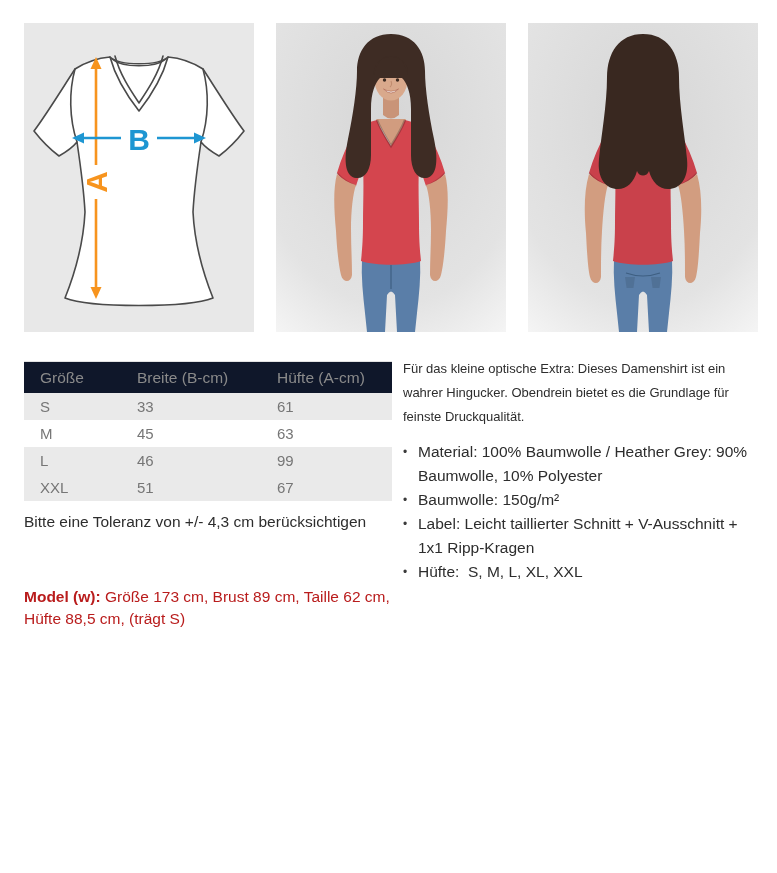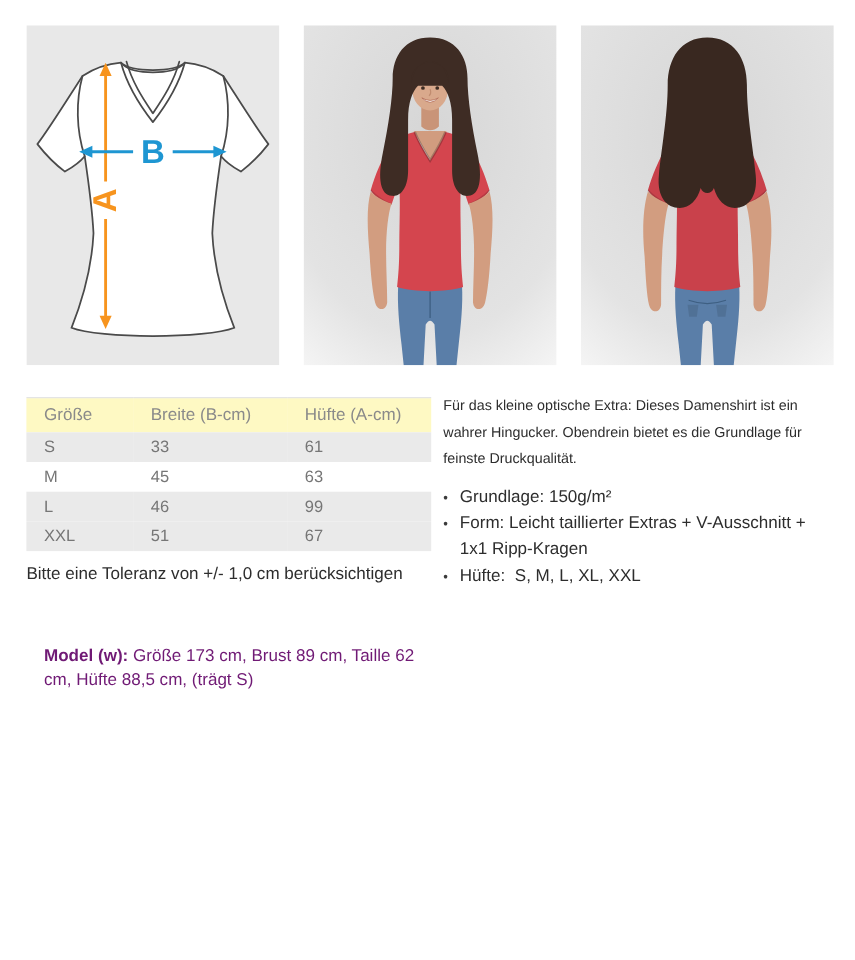--- a/index.html
+++ b/index.html
@@ -12,31 +12,31 @@
   .panel svg{display:block;width:230px;height:309px;}
   .photo{box-shadow:inset 0 0 20px 8px rgba(255,255,255,0.45);}
 
   
   .bottom-left{position:absolute;left:24px;top:361px;width:368px;}
   table.size-table{width:100%;border-collapse:collapse;table-layout:fixed;}
   table.size-table col.c1{width:97px;}
   table.size-table col.c2{width:140px;}
   table.size-table col.c3{width:131px;}
   table.size-table thead th{
-    background:#fef9c3;border-top:1px solid #e2e2e2;
+    background:#0f172a;border-top:1px solid #e2e2e2;
     color:#8a8a8a;font-weight:400;font-size:15.5px;text-align:left;
     padding:6px 0 6px 16px;line-height:19px;
   }
   table.size-table tbody td{
     color:#767676;font-size:15px;padding:4px 0 4px 16px;line-height:19px;
   }
   table.size-table tbody tr.striped{background:#eaeaea;}
 
   .tolerance{margin:11px 0 0 0;font-size:15.5px;line-height:19px;color:#2d2d2d;}
-  .model-info{margin:55px 0 0 16px;font-size:15.5px;line-height:22px;color:#701a75;}
+  .model-info{margin:55px 0 0 0;font-size:15.5px;line-height:22px;color:#b91c1c;}
   .model-info b{font-weight:700;}
 
   
   .bottom-right{position:absolute;left:403px;top:357px;width:358px;}
   .intro{margin:0;font-size:13px;line-height:24px;color:#2d2d2d;}
   ul.features{list-style:none;margin:11px 0 0 0;padding:0;}
   ul.features li{
     position:relative;padding-left:15px;font-size:15.5px;line-height:24px;
     color:#2d2d2d;white-space:pre-wrap;
   }
@@ -187,27 +187,28 @@
             <td>99</td>
           </tr>
           <tr class="striped">
             <td>XXL</td>
             <td>51</td>
             <td>67</td>
           </tr>
         </tbody>
     </table>
 
-    <p class="tolerance">Bitte eine Toleranz von +/- 1,0 cm berücksichtigen</p>
+    <p class="tolerance">Bitte eine Toleranz von +/- 4,3 cm berücksichtigen</p>
 
     <p class="model-info"><b>Model (w):</b> <span>Größe 173 cm, Brust 89 cm, Taille 62 cm, Hüfte 88,5 cm, (trägt S)</span></p>
   </div>
 
   <div class="bottom-right">
     <p class="intro">Für das kleine optische Extra: Dieses Damens­hirt ist ein wahrer Hingucker. Obendrein bietet es die Grundlage für feinste Druckqualität.</p>
     <ul class="features">
-        <li>Grundlage: 150g/m²</li>
-        <li>Form: Leicht taillierter Extras + V-Ausschnitt + 1x1 Ripp-Kragen</li>
+        <li>Material: 100% Baumwolle / Heather Grey: 90% Baumwolle, 10% Polyester</li>
+        <li>Baumwolle: 150g/m²</li>
+        <li>Label: Leicht taillierter Schnitt + V-Ausschnitt + 1x1 Ripp-Kragen</li>
         <li>Hüfte:  S, M, L, XL, XXL</li>
       </ul>
   </div>
 
 </div>
 
 </body></html>

